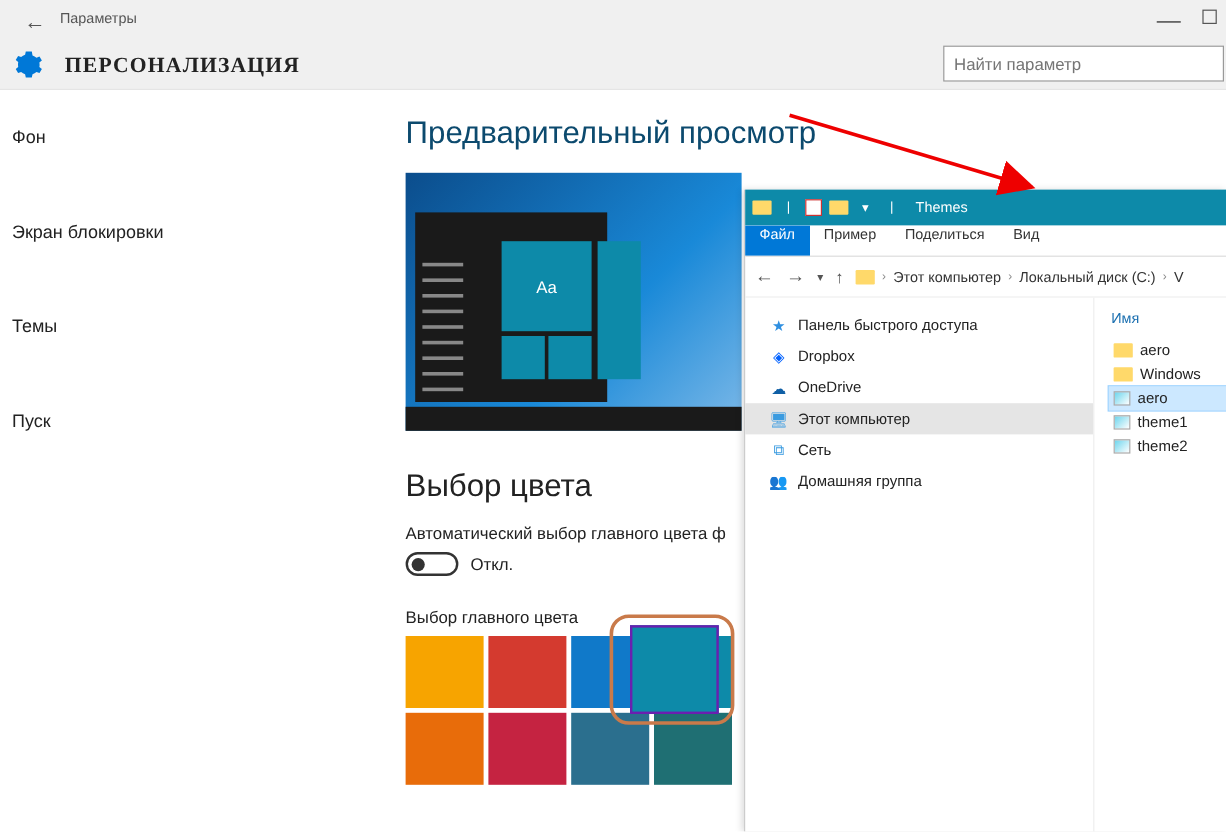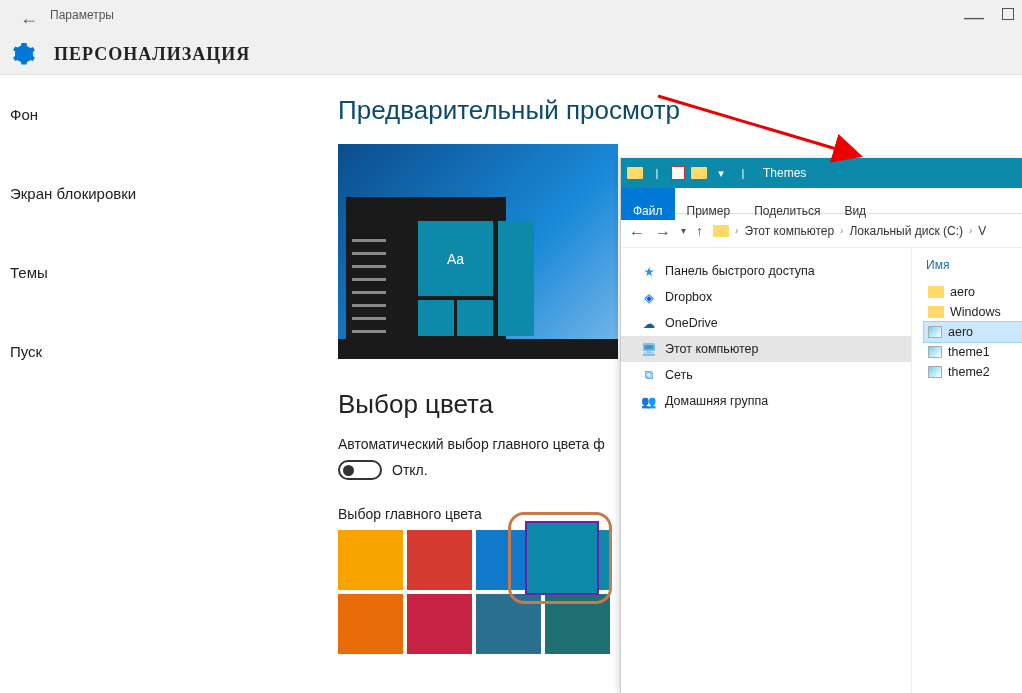--- a/index.html
+++ b/index.html
@@ -18,21 +18,21 @@
 
 .sidebar { position: absolute; left: 0; top: 75px; width: 310px; height: 618px; background: #fff; }
 .sidebar-item { padding: 31px 10px; font-size: 15px; color: #222; cursor: pointer; }
 .sidebar-item.active { background: #1ca9c9; color: #000; }
 
 
 .main { position: absolute; left: 338px; top: 95px; width: 684px; }
 .section-title { font-size: 26px; font-weight: 400; color: #0c4a6e; margin-bottom: 18px; }
 .preview-box { width: 280px; height: 215px; background: linear-gradient(135deg, #0b4d8c 0%, #1989d8 60%, #7db9e8 100%); position: relative; margin-bottom: 30px; }
 .preview-taskbar { position: absolute; bottom: 0; left: 0; width: 100%; height: 20px; background: #1a1a1a; }
-.preview-start { position: absolute; bottom: 4px; left: 8px; width: 160px; height: 158px; background: #1a1a1a; }
+.preview-start { position: absolute; bottom: 24px; left: 8px; width: 160px; height: 158px; background: #1a1a1a; }
 .preview-list { position: absolute; left: 6px; top: 42px; }
 .preview-list div { width: 34px; height: 3px; background: #888; margin-bottom: 10px; }
 .preview-tile-big { position: absolute; left: 72px; top: 24px; width: 75px; height: 75px; background: #0d8aa9; color: #fff; font-size: 14px; display: flex; align-items: center; justify-content: center; }
 .preview-tile-s1 { position: absolute; left: 72px; top: 103px; width: 36px; height: 36px; background: #0d8aa9; }
 .preview-tile-s2 { position: absolute; left: 111px; top: 103px; width: 36px; height: 36px; background: #0d8aa9; }
 .preview-tile-med { position: absolute; left: 152px; top: 24px; width: 36px; height: 115px; background: #0d8aa9; }
 .preview-window { position: absolute; right: 0; top: 40px; width: 68px; height: 100px; background: #fff; border: 1px solid #ccc; font-size: 10px; padding: 4px; color: #333; }
 .preview-window::before { content: ""; position: absolute; top: -8px; left: 0; width: 40px; height: 8px; background: #0d8aa9; }
 
 .subsection-title { font-size: 26px; color: #222; margin-bottom: 16px; }
@@ -46,21 +46,21 @@
 .color-swatch { width: 65px; height: 60px; cursor: pointer; }
 .color-selected-wrap { position: absolute; width: 104px; height: 92px; border: 3px solid #c97a4a; border-radius: 16px; pointer-events: none; }
 .color-selected-inner { position: absolute; left: 14px; top: 6px; width: 74px; height: 74px; border: 2px solid #6a1fb0; }
 
 
 .explorer { position: absolute; left: 620px; top: 158px; width: 402px; height: 535px; background: #fff; box-shadow: -2px 0 6px rgba(0,0,0,0.15); border-left: 1px solid #ccc; }
 .explorer-title { height: 30px; background: #0d8aa9; display: flex; align-items: center; padding-left: 6px; gap: 6px; }
 .explorer-title-text { color: #fff; font-size: 12px; margin-left: 6px; }
 .qat-icon { width: 16px; height: 16px; display: inline-flex; align-items: center; justify-content: center; font-size: 11px; }
 .explorer-tabs { height: 26px; background: #fff; display: flex; align-items: stretch; border-bottom: 1px solid #ddd; }
-.exp-tab { padding: 16px 12px; font-size: 12px; color: #333; cursor: pointer; }
+.exp-tab { padding: 0 12px; font-size: 12px; color: #333; cursor: pointer; }
 .exp-tab.file { background: #0078d7; color: #fff; }
 .explorer-nav { height: 34px; display: flex; align-items: center; padding: 0 8px; gap: 10px; border-bottom: 1px solid #eee; }
 .nav-btn { font-size: 16px; color: #555; cursor: pointer; }
 .nav-up { font-size: 14px; color: #555; cursor: pointer; }
 .breadcrumb { display: flex; align-items: center; gap: 6px; font-size: 12px; color: #333; }
 .crumb { cursor: pointer; }
 .crumb-sep { color: #888; font-size: 10px; }
 .folder-ico { width: 16px; height: 12px; background: #ffd96a; border-radius: 1px; display: inline-block; }
 
 .explorer-body { display: flex; height: calc(100% - 90px); }
@@ -88,20 +88,21 @@
   <span class="back-btn">←</span>
   <span class="window-title">Параметры</span>
   <span class="min-btn">—</span>
   <span class="max-btn"></span>
   <span class="gear-icon">
     <svg viewBox="0 0 24 24" width="24" height="24" class="gear-svg">
         <path d="M12 8a4 4 0 100 8 4 4 0 000-8zm9 4a8.9 8.9 0 00-.2-1.9l2.1-1.6-2-3.4-2.5 1a9 9 0 00-3.3-1.9L14.5 1h-5l-.6 2.7A9 9 0 005.6 5.6l-2.5-1-2 3.4 2.1 1.6A8.9 8.9 0 003 12c0 .6.1 1.3.2 1.9l-2.1 1.6 2 3.4 2.5-1a9 9 0 003.3 1.9l.6 2.7h5l.6-2.7a9 9 0 003.3-1.9l2.5 1 2-3.4-2.1-1.6c.1-.6.2-1.3.2-1.9z"></path>
       </svg>
   </span>
   <span class="page-title">ПЕРСОНАЛИЗАЦИЯ</span>
+  <input class="search-box" placeholder="Найти параметр" style="">
 </div>
 
 <div class="sidebar">
   <div class="sidebar-item"><span>Фон</span></div>
   <div class="sidebar-item"><span>Экран блокировки</span></div>
   <div class="sidebar-item"><span>Темы</span></div>
   <div class="sidebar-item"><span>Пуск</span></div>
 </div>
 
 <div class="main">

